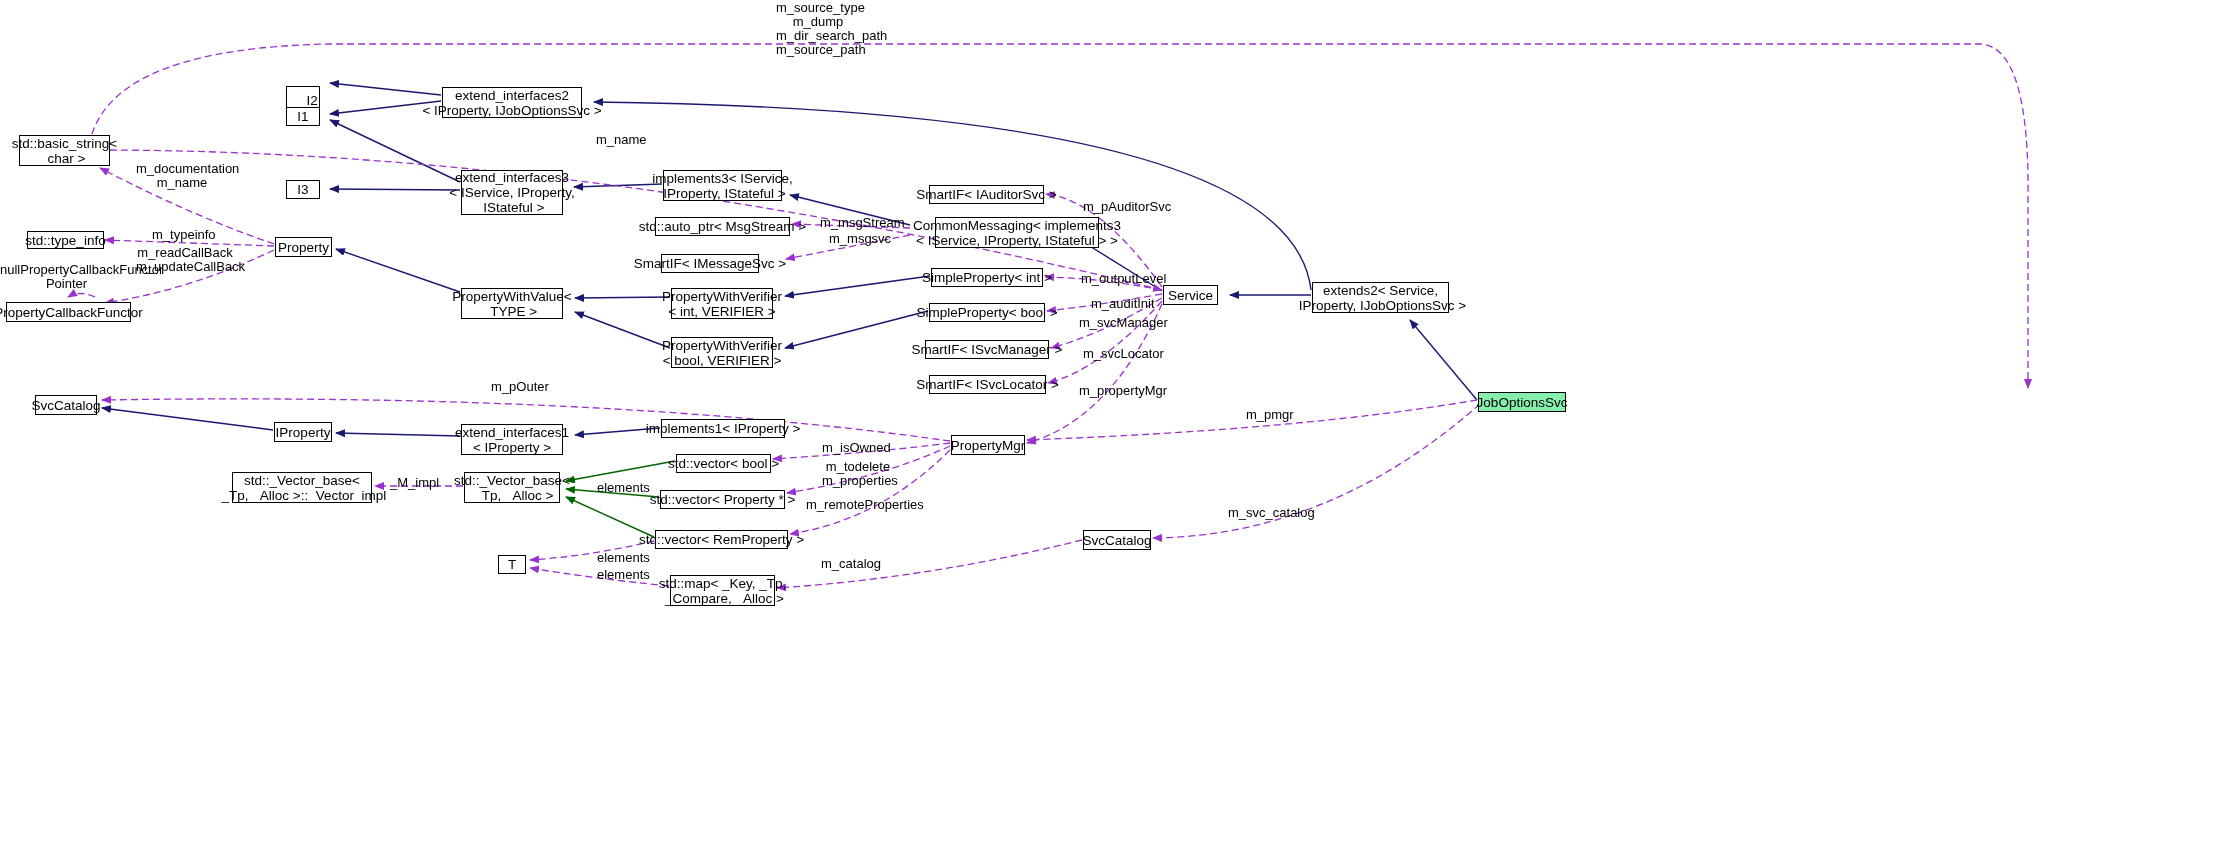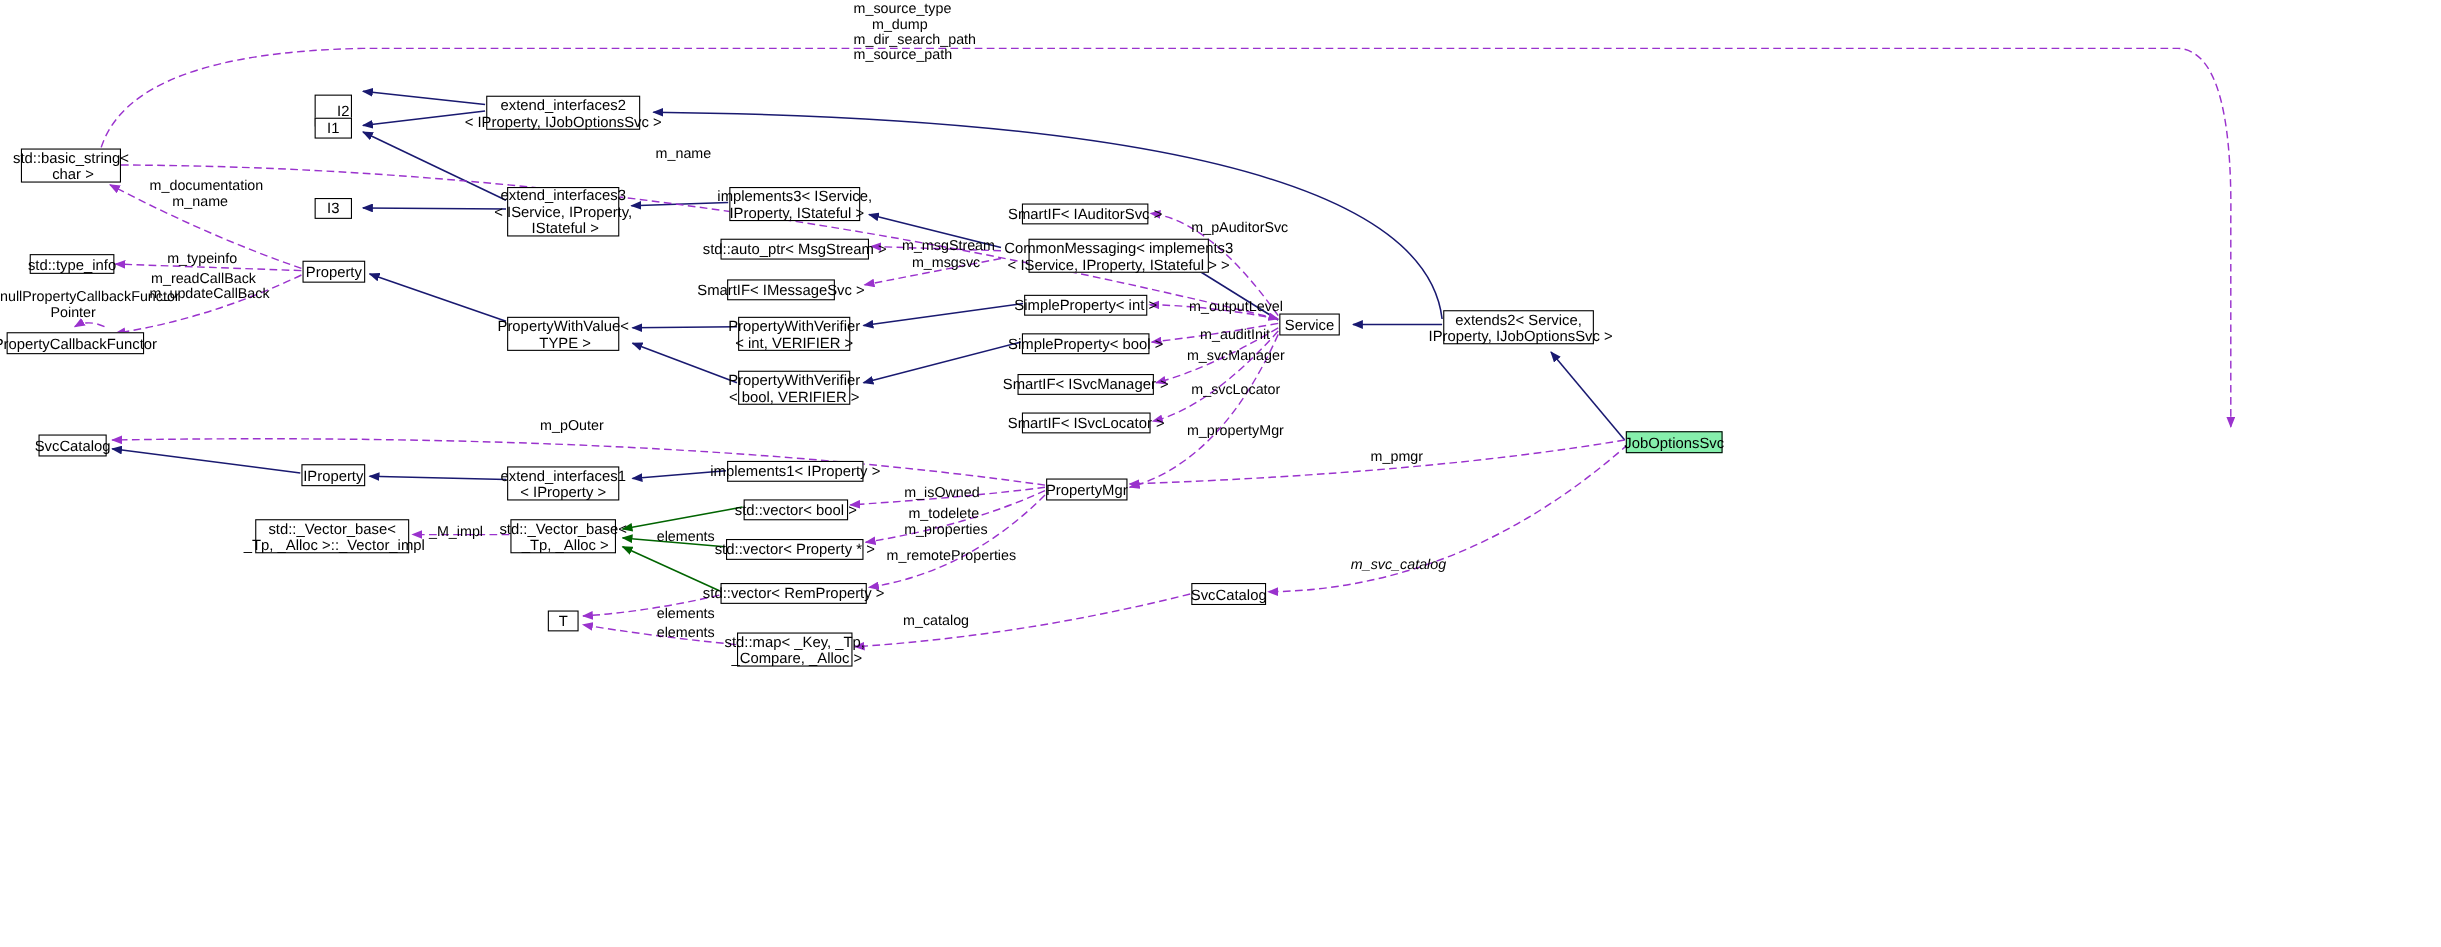--- a/index.html
+++ b/index.html
@@ -229,18 +229,18 @@
   <div class="elabel" style="left:1083px;top:347px;width:74px;">m_svcLocator</div>
   <div class="elabel" style="left:1079px;top:384px;width:82px;">m_propertyMgr</div>
   <div class="elabel" style="left:491px;top:380px;width:54px;">m_pOuter</div>
   <div class="elabel" style="left:1246px;top:408px;width:44px;">m_pmgr</div>
   <div class="elabel" style="left:390px;top:476px;width:46px;">_M_impl</div>
   <div class="elabel" style="left:597px;top:481px;width:50px;">elements</div>
   <div class="elabel" style="left:822px;top:441px;width:62px;">m_isOwned</div>
   <div class="elabel" style="left:822px;top:460px;width:72px;">m_todelete
 m_properties</div>
   <div class="elabel" style="left:806px;top:498px;width:100px;">m_remoteProperties</div>
-  <div class="elabel" style="left:1228px;top:506px;width:86px;font-style:italic;">m_svc_catalog</div>
+  <div class="elabel" style="left:1228px;top:506px;width:86px;">m_svc_catalog</div>
   <div class="elabel" style="left:597px;top:551px;width:50px;">elements</div>
   <div class="elabel" style="left:597px;top:568px;width:50px;">elements</div>
   <div class="elabel" style="left:821px;top:557px;width:58px;">m_catalog</div>
 
 </div>
 
 </body></html>

